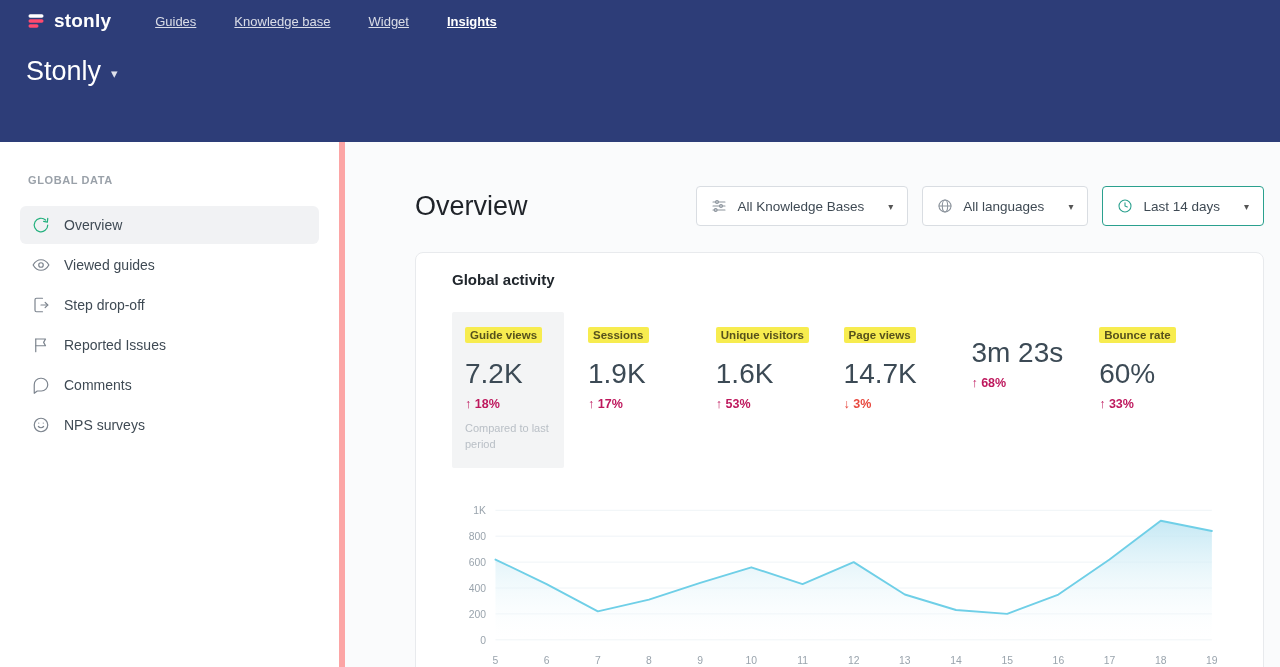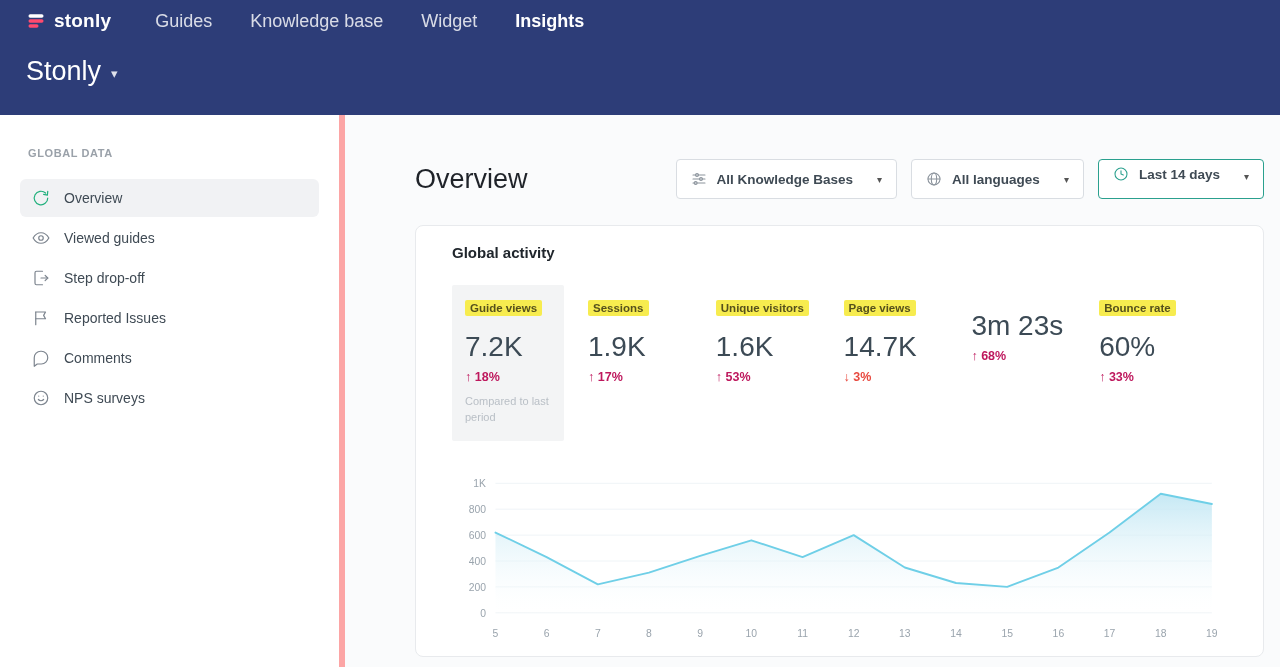--- a/index.html
+++ b/index.html
@@ -1,48 +1,48 @@
 <!DOCTYPE html>
 <html><head>
 <meta charset="utf-8">
 <style>
   * { margin:0; padding:0; box-sizing:border-box; }
   html,body { width:1280px; height:667px; overflow:hidden; }
   body { font-family:"Liberation Sans","DejaVu Sans",sans-serif; background:#fafbfc; color:#3f4a54; }
 
   
-  .header { height:115px; background:#2d3d78; color:#fff; padding:10px 26px 0; }
+  .header { height:142px; background:#2d3d78; color:#fff; padding:10px 26px 0; }
   .topnav { display:flex; align-items:center; }
   .logo { display:flex; align-items:center; gap:8px; font-size:19px; font-weight:700; letter-spacing:.2px; cursor:pointer; }
   .topnav nav { display:flex; gap:38px; margin-left:44px; }
-  .nav-item { font-size:18px; color:rgba(255,255,255,.82); cursor:pointer; }
+  .nav-item { font-size:13px; color:rgba(255,255,255,.82); cursor:pointer;text-decoration:underline; }
   .nav-item.active { color:#fff; font-weight:700; }
   .workspace { margin-top:24px; display:flex; align-items:center; gap:10px; font-size:27px; font-weight:400; cursor:pointer; width:max-content; }
   .workspace .caret { font-size:13px; color:rgba(255,255,255,.85); margin-top:4px; }
 
   
   .body-row { display:flex; height:552px; }
 
   
   .sidebar { width:345px; background:#fff; border-right:6px solid #fca5a5; padding:32px 20px 8px; flex-shrink:0; }
   .section-label { font-size:11px; font-weight:700; letter-spacing:.6px; color:#9aa1a9; margin:0 0 20px 8px; }
   .side-item { display:flex; align-items:center; gap:14px; padding:10px 12px; border-radius:6px; font-size:14px; color:#3f4a54; cursor:pointer; margin-bottom:2px; }
   .side-item.active { background:#f1f2f4; }
   .side-item svg { width:18px; height:18px; stroke:#7c848e; fill:none; stroke-width:1.6; stroke-linecap:round; stroke-linejoin:round; flex-shrink:0; }
   .side-item.active svg { stroke:#21b07c; }
 
   
   .main { flex:1; padding:44px 16px 0 70px; background:#fafbfc; }
   .title-row { display:flex; justify-content:space-between; align-items:center; }
   .page-title { font-size:27px; font-weight:400; color:#1f2329; }
   .filters { display:flex; gap:14px; }
-  .filter { display:flex; align-items:center; gap:10px; background:#fff; border:1px solid #d9dde2; border-radius:4px; height:40px; padding:16px 14px; font-size:13.5px; color:#3f4a54; cursor:pointer;font-weight:bold; }
+  .filter { display:flex; align-items:center; gap:10px; background:#fff; border:1px solid #d9dde2; border-radius:4px; height:40px; padding:0 14px; font-size:13.5px; color:#3f4a54; cursor:pointer; }
   .filter svg { width:16px; height:16px; stroke:#8b939c; fill:none; stroke-width:1.6; stroke-linecap:round; stroke-linejoin:round; }
   .filter .caret { margin-left:14px; font-size:10px; color:#555; }
-  .filter.date { border-color:#2aa08e;align-items:flex-end; }
+  .filter.date { border-color:#2aa08e; }
   .filter.date svg { stroke:#2aa08e; }
 
   
   .card { margin-top:26px; background:#fff; border:1px solid #e8eaed; border-radius:8px; padding:18px 36px 0; height:432px; overflow:hidden; }
   .card-title { font-size:15px; font-weight:700; color:#20262c; }
 
   .metrics { display:flex; margin-top:24px; align-items:flex-start; }
   .metric { flex:1; padding:13px 0 0; cursor:pointer; }
   .metric.active { flex:0 0 auto; width:112px; background:#f3f4f5; padding:13px 13px 15px; border-radius:2px; margin-right:24px; }
   .metric-label { display:inline; background:#f7ec4f; color:#56511c; font-size:11.5px; font-weight:700; padding:2px 5px; line-height:1.7; border-radius:2px; box-decoration-break:clone; -webkit-box-decoration-break:clone; }

